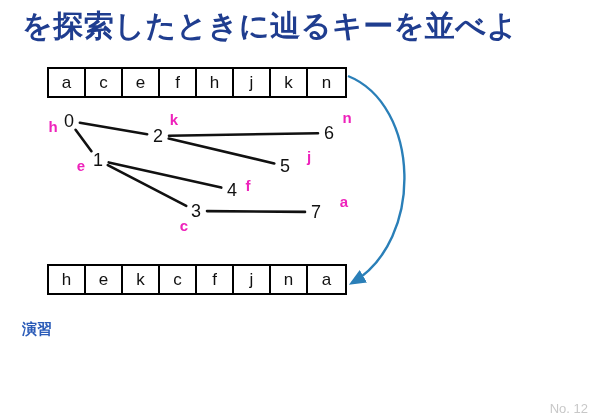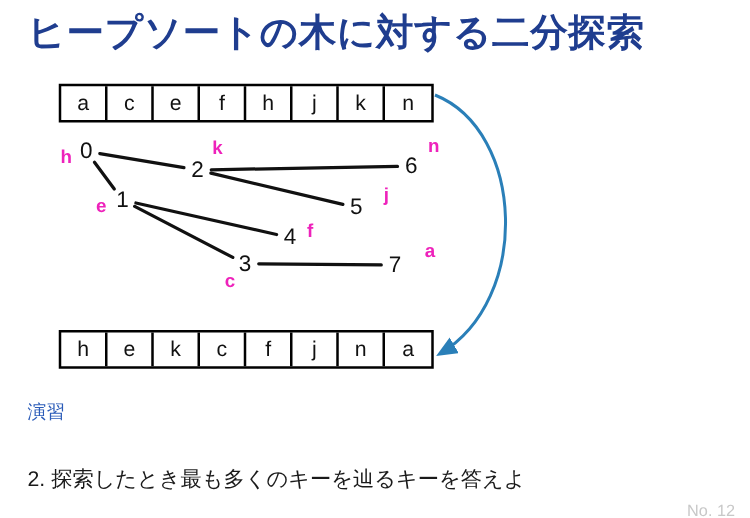--- a/index.html
+++ b/index.html
@@ -80,21 +80,21 @@
     transform: translate(-50%, -50%);
     white-space: nowrap;
   }
 
   
   .exercise-heading {
     position: absolute;
     left: 22px;
     top: 320px;
     font-size: 15px;
-    font-weight: 400;
+    font-weight: 700;
     color: #2a5bb8;
     white-space: nowrap;
   }
   .exercise-item {
     position: absolute;
     left: 22px;
     font-size: 17px;
     color: #1a1a1a;
     white-space: nowrap;
   }
@@ -109,21 +109,21 @@
     font-size: 13px;
     color: #c8c8c8;
     white-space: nowrap;
   }
 </style>
 </head>
 <body>
 
 <div class="slide">
 
-  <div class="title">ヒープソートの木に対する二分探索</div>
+  <div class="title">を探索したときに辿るキーを並べよ</div>
 
   <div class="array top">
     <div class="cell">a</div>
     <div class="cell">c</div>
     <div class="cell">e</div>
     <div class="cell">f</div>
     <div class="cell">h</div>
     <div class="cell">j</div>
     <div class="cell">k</div>
     <div class="cell">n</div>
@@ -171,17 +171,16 @@
       <div class="node-key" style="left: 309px; top: 156px; color: rgb(238, 34, 187);">j</div>
       <div class="node-index" style="left: 232px; top: 190px;">4</div>
       <div class="node-key" style="left: 248px; top: 185px; color: rgb(238, 34, 187);">f</div>
       <div class="node-index" style="left: 196px; top: 211px;">3</div>
       <div class="node-key" style="left: 184px; top: 225px; color: rgb(238, 34, 187);">c</div>
       <div class="node-index" style="left: 316px; top: 212px;">7</div>
       <div class="node-key" style="left: 344px; top: 201px; color: rgb(238, 34, 187);">a</div>
     </div>
 
   <div class="exercise-heading">演習</div>
-  <div class="exercise-item i2">2. 探索したとき最も多くのキーを辿るキーを答えよ</div>
 
   <div class="page-number">No. 12</div>
 
 </div>
 
 </body></html>

